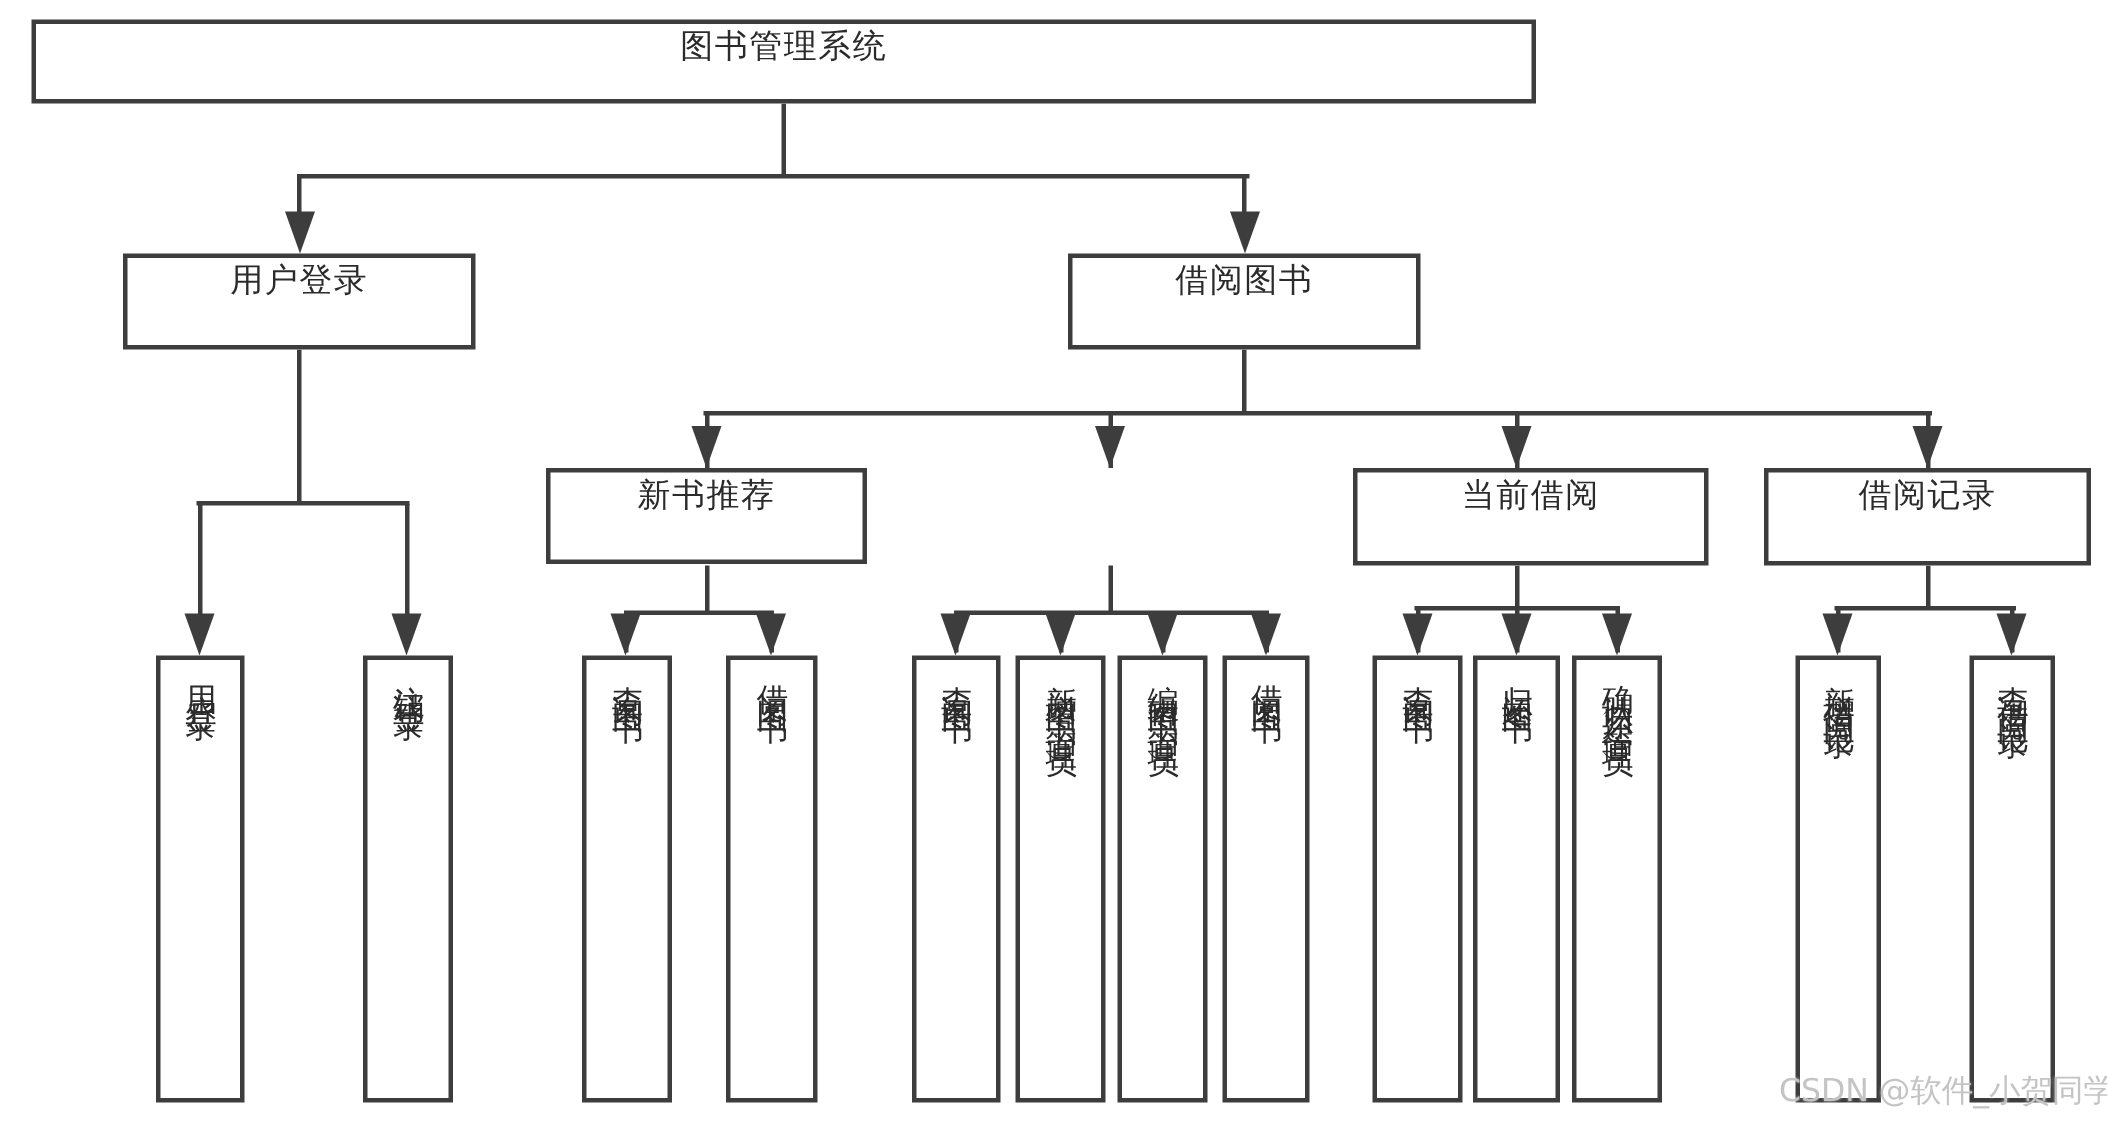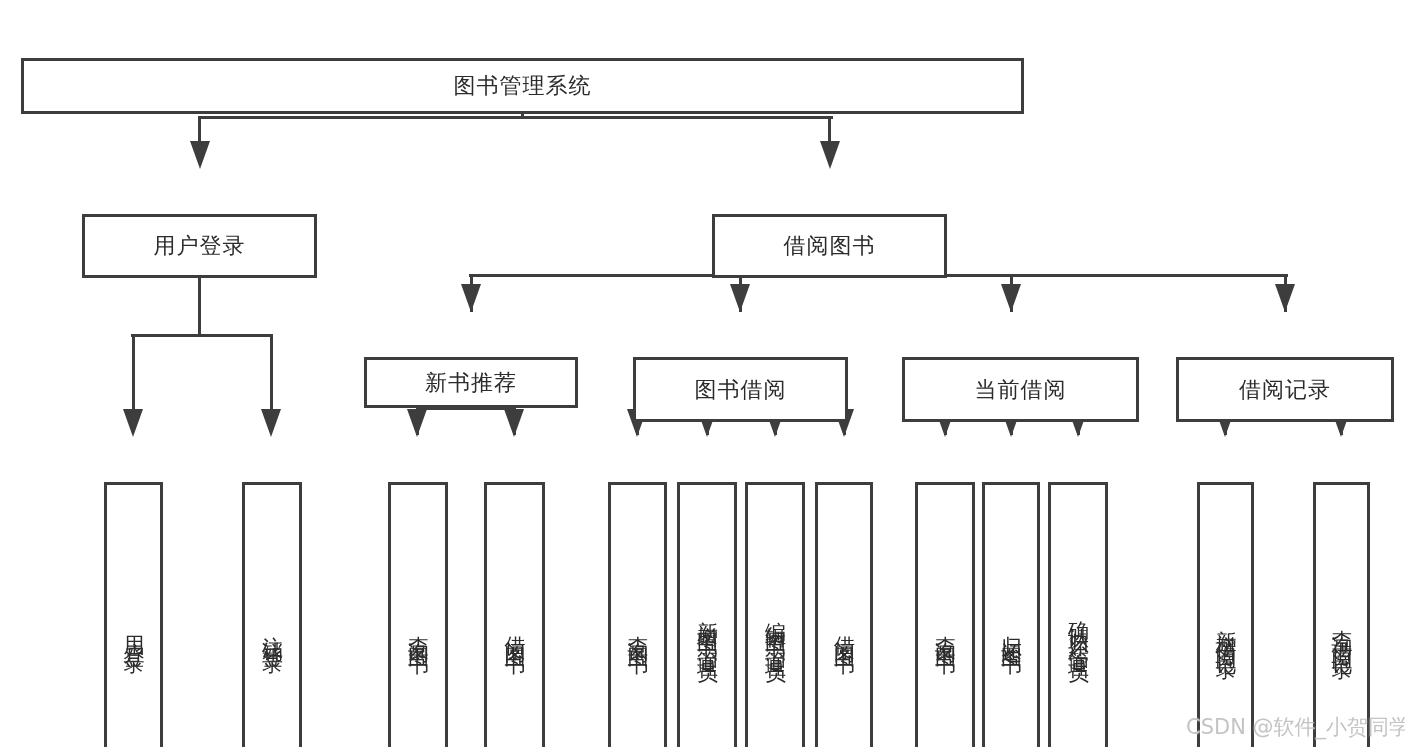--- a/index.html
+++ b/index.html
@@ -9,22 +9,22 @@
     --watermark-color:#c4c4c4;
   }
   html,body{margin:0;padding:0;background:var(--bg-color);}
   .canvas{
     position:relative;width:1405px;height:747px;background:var(--bg-color);
     font-family:"DejaVu Sans","Liberation Sans",sans-serif;color:var(--text-color);
     overflow:hidden;
   }
   .node{
     position:absolute;box-sizing:border-box;border:3px solid var(--line-color);
-    background:var(--bg-color);display:flex;align-items:center;justify-content:center;
-    font-size:22px;letter-spacing:1px;z-index:2;margin-top:45px;
+    background:var(--bg-color);display:flex;align-items:flex-start;justify-content:center;
+    font-size:22px;letter-spacing:1px;z-index:2;
   }
   .leaf .vtext{
     writing-mode:vertical-rl;text-orientation:mixed;
     font-size:21px;line-height:1;letter-spacing:6px;
   }
   .hline,.vline{position:absolute;background:var(--line-color);z-index:1;}
   .hline{height:3px;}
   .vline{width:3px;}
   .tri{
     position:absolute;width:0;height:0;z-index:1;
@@ -46,25 +46,22 @@
     <span>图书管理系统</span>
   </div>
 
   <div class="node" style="left:82px;top:169px;width:235px;height:64px">
     <span>用户登录</span>
   </div>
   <div class="node" style="left:712px;top:169px;width:235px;height:64px">
     <span>借阅图书</span>
   </div>
 
-  <div class="node" style="left:364px;top:312px;width:214px;height:51px">
+  <div class="node" style="left:364px;top:312px;width:214px;height:64px">
     <span>新书推荐</span>
-  </div>
-  <div class="node" style="left:633px;top:312px;width:215px;height:65px">
-    <span>图书借阅</span>
   </div>
   <div class="node" style="left:902px;top:312px;width:237px;height:65px">
     <span>当前借阅</span>
   </div>
   <div class="node" style="left:1176px;top:312px;width:218px;height:65px">
     <span>借阅记录</span>
   </div>
 
   <div class="node leaf" style="left:104px;top:437px;width:59px;height:298px">
     <span class="vtext">用户登录</span>

